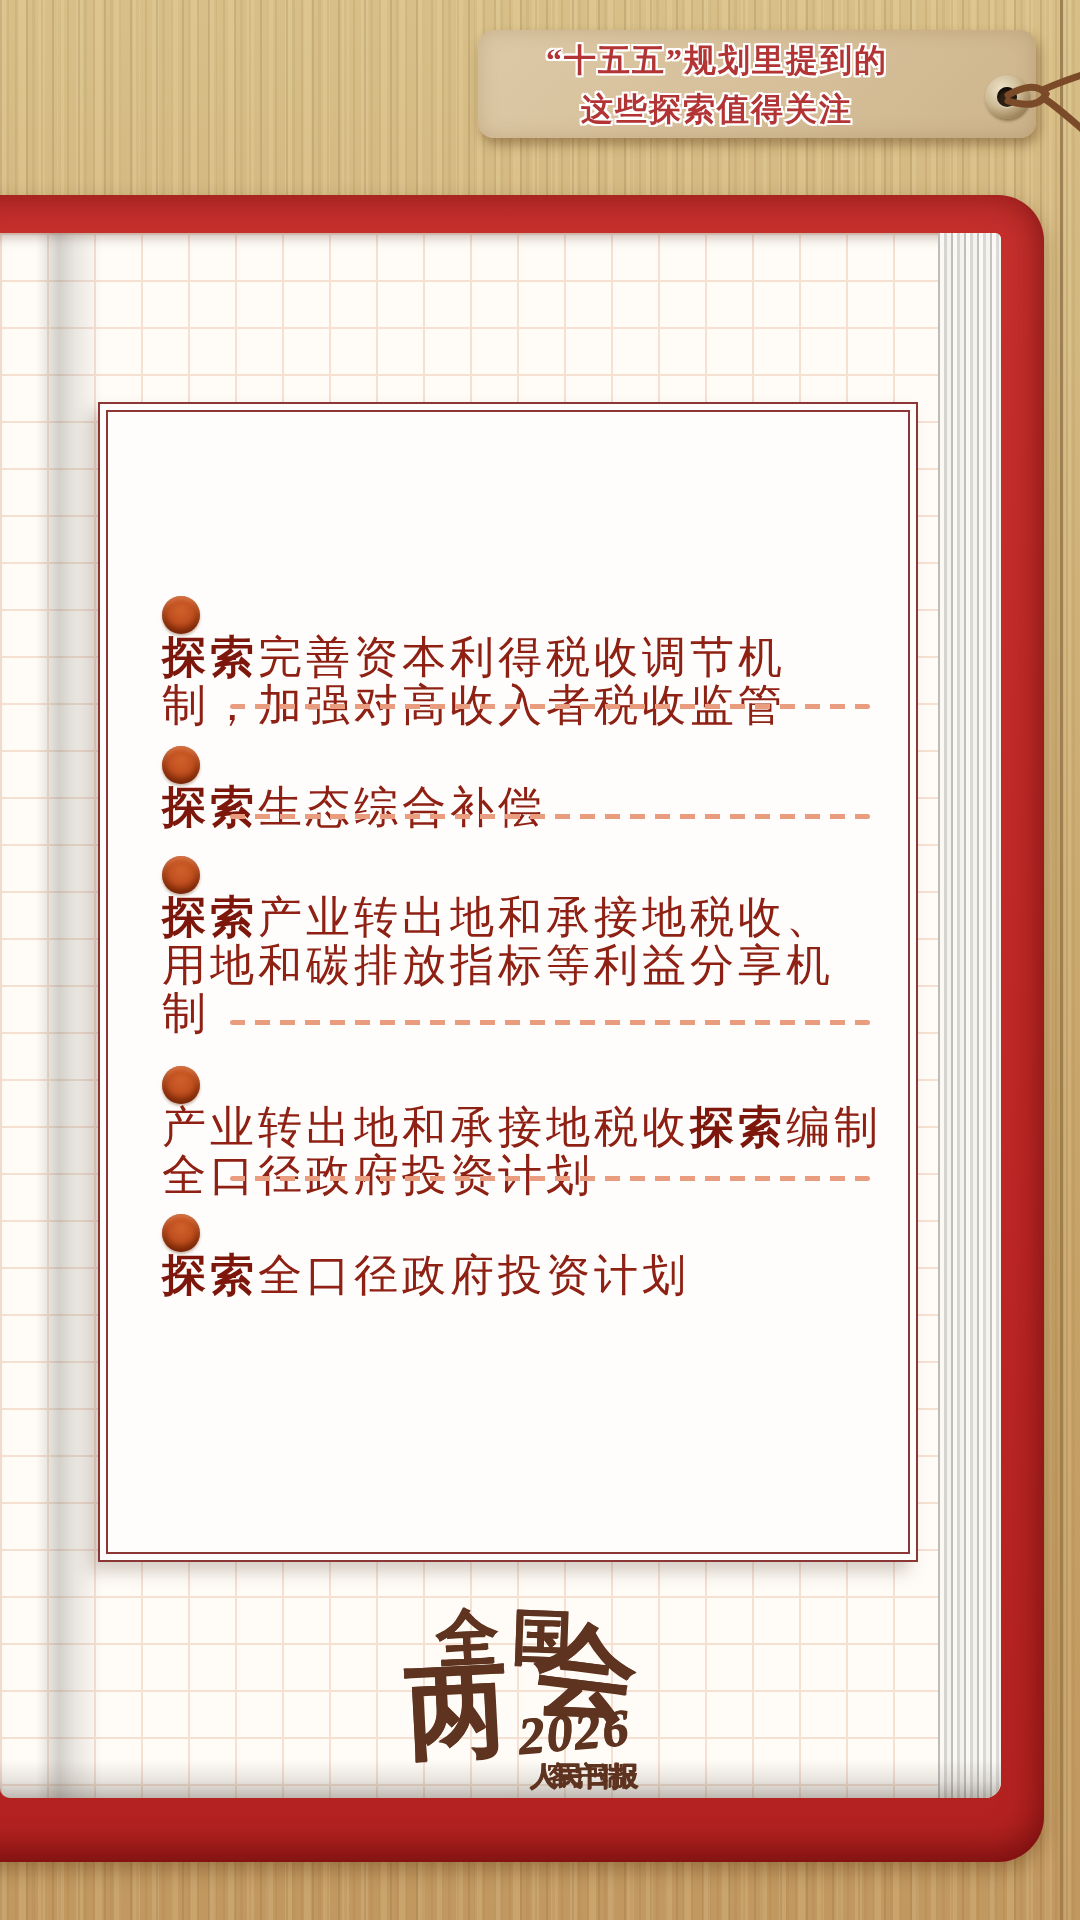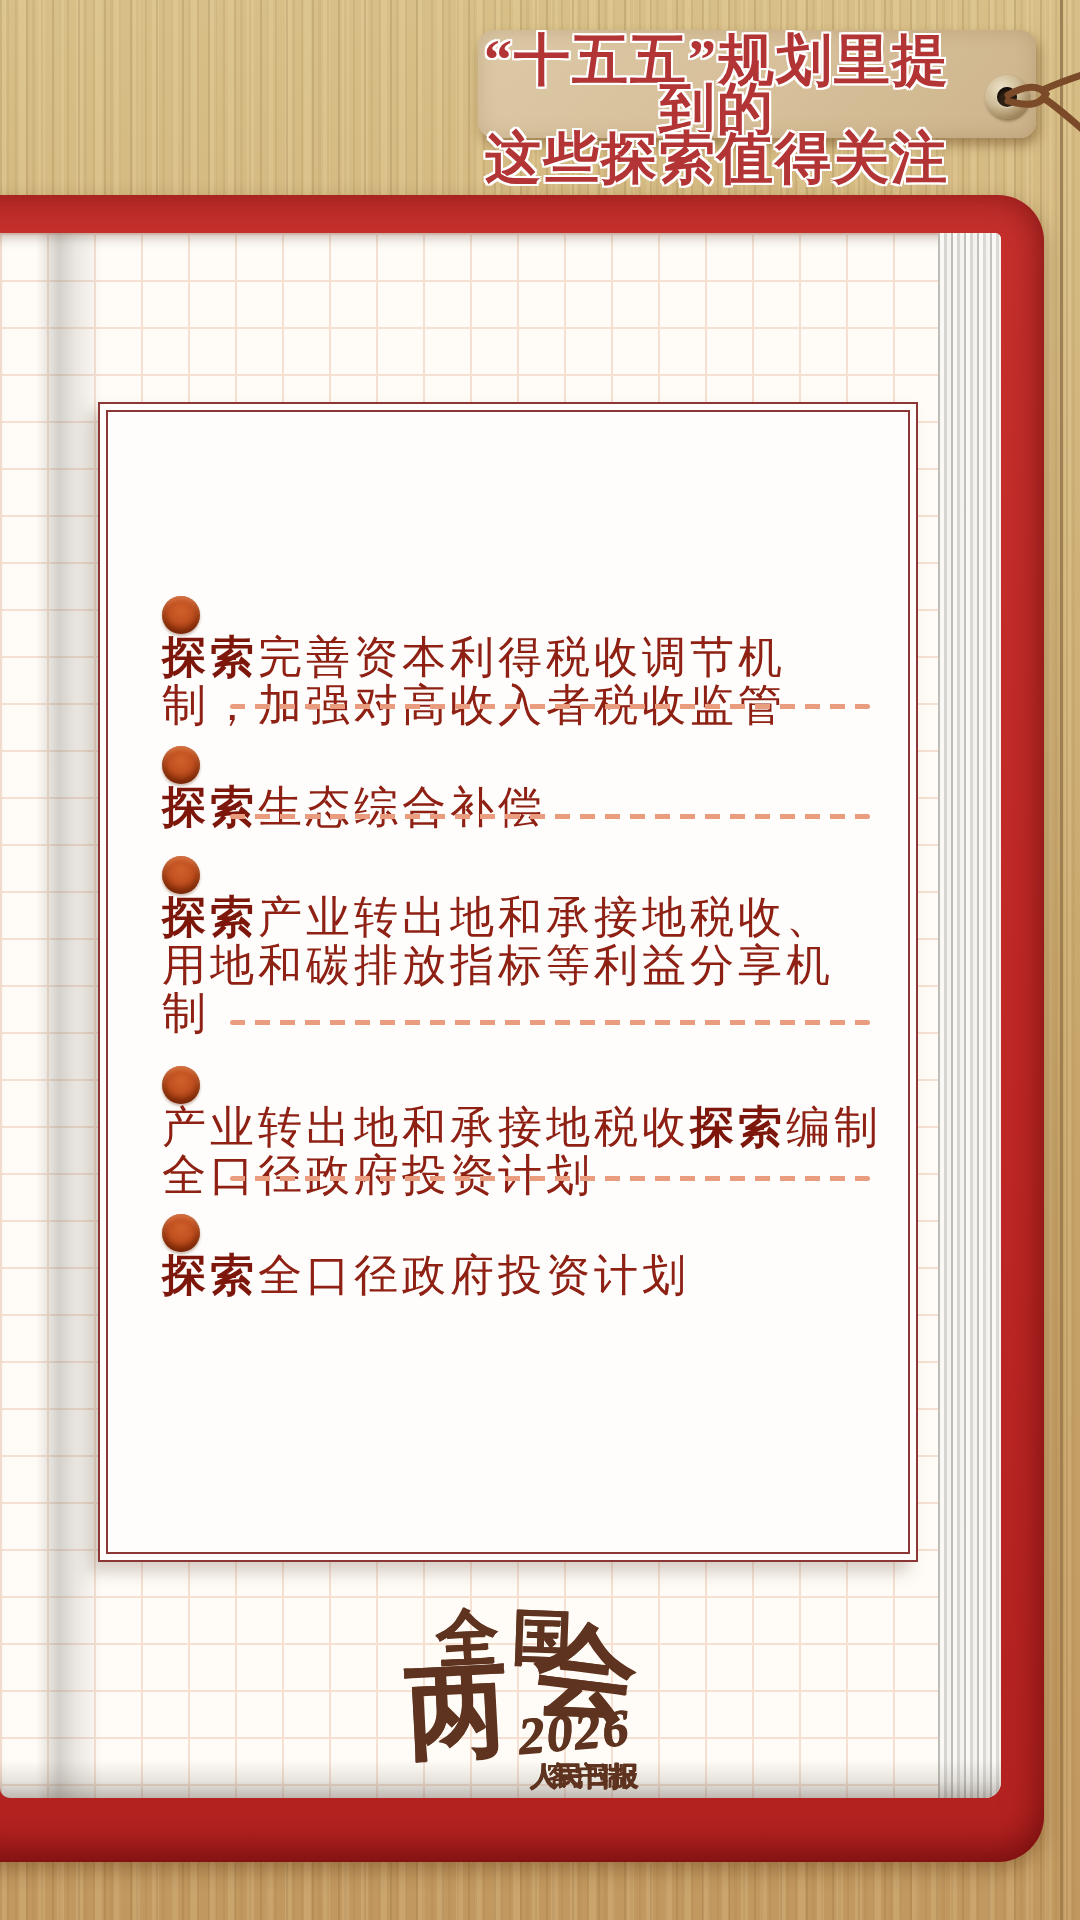--- a/index.html
+++ b/index.html
@@ -21,21 +21,21 @@
       linear-gradient(180deg,#d7bf87 0%,#d0b279 30%,#c7a469 60%,#c1985f 100%);
   }
   .wood-seam{position:absolute;top:0;left:1060px;width:3px;height:1920px;
     background:linear-gradient(180deg,rgba(110,80,45,.55),rgba(110,80,45,.35));}
 
   
   .tag{position:absolute;left:478px;top:30px;width:558px;height:108px;border-radius:16px;
     background:linear-gradient(135deg,#ddc9a7 0%,#d6bf99 55%,#cdb48c 100%);
     box-shadow:inset 0 0 20px rgba(120,85,40,.22), 3px 7px 12px rgba(90,55,20,.42);}
   .tag-text{position:absolute;left:6px;top:6px;width:466px;text-align:center;
-    font-weight:bold;font-size:56px;line-height:49px;color:#b23434;letter-spacing:2px;
+    font-weight:bold;font-size:32px;line-height:49px;color:#b23434;letter-spacing:2px;
     text-shadow:-2px 0 0 #fff,2px 0 0 #fff,0 -2px 0 #fff,0 2px 0 #fff,
       -2px -2px 0 #fff,2px 2px 0 #fff,-2px 2px 0 #fff,2px -2px 0 #fff;}
   .grommet{position:absolute;left:985px;top:75px;width:44px;height:44px;border-radius:50%;
     background:radial-gradient(circle at 38% 32%,#eee3c9,#cdbb96 45%,#9a7f56 78%,#755b39 100%);
     box-shadow:1px 2px 3px rgba(60,40,10,.45);}
   .grommet-hole{position:absolute;left:12px;top:12px;width:20px;height:20px;border-radius:50%;
     background:#2e2114;box-shadow:inset 0 3px 4px rgba(0,0,0,.75), 0 1px 1px rgba(255,255,255,.45);}
   .string-svg{position:absolute;left:990px;top:55px;width:90px;height:90px;overflow:visible;}
 
   

